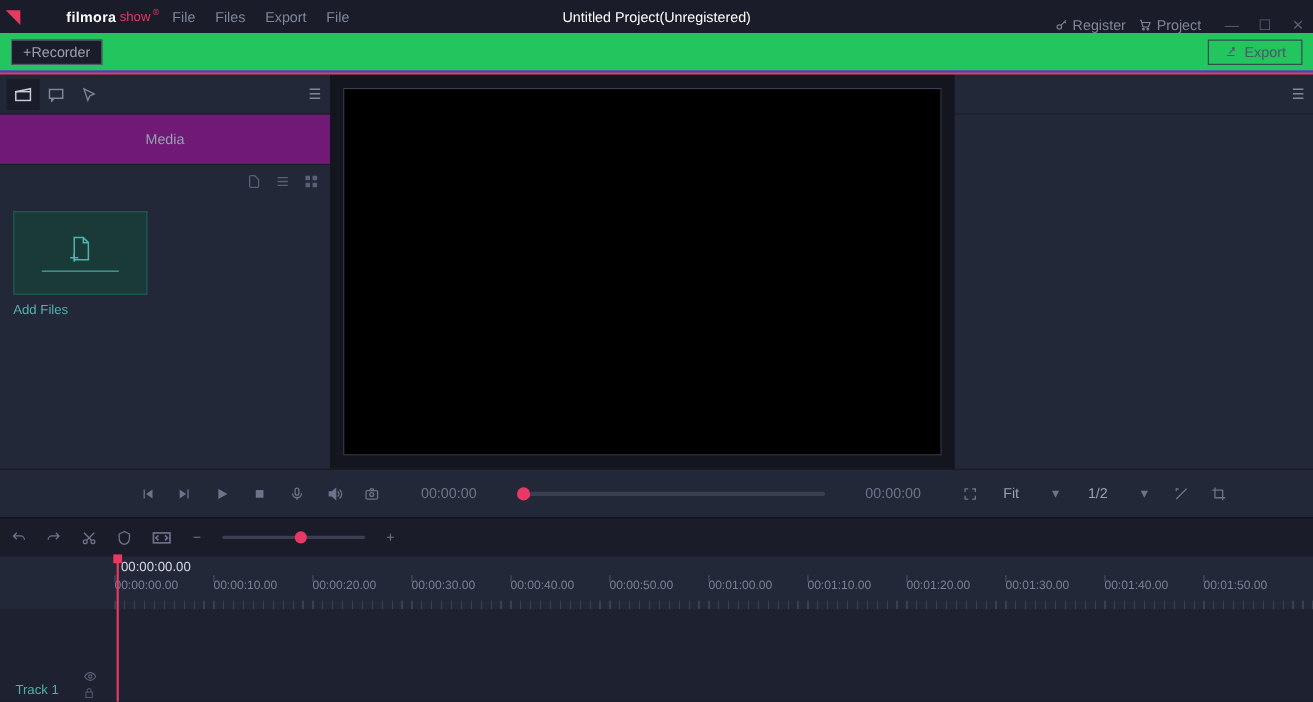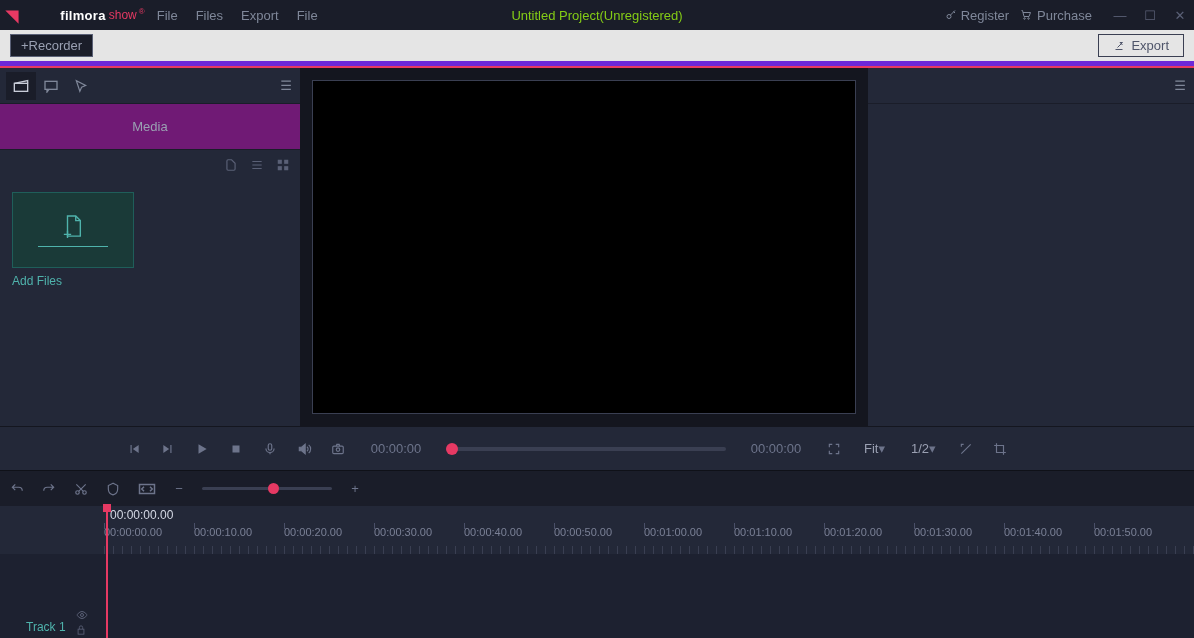--- a/index.html
+++ b/index.html
@@ -7,28 +7,28 @@
   
   
   .titlebar { height: 30px; display: flex; align-items: center; padding: 0 6px; background: #1a1d29; position: relative; }
   .logo { display: flex; align-items: center; gap: 2px; margin-right: 12px; }
   .logo-icon { color: #e63963; font-size: 16px; font-weight: bold; }
   .logo-text { color: #fff; font-weight: 600; font-size: 13px; letter-spacing: 0.3px; padding-left: 40px; }
   .logo-sub { color: #e63963; font-size: 12px; margin-left: 1px; }
   .logo-sup { font-size: 8px; color: #e63963; transform: translateY(-4px); }
   .menu { display: flex; gap: 18px; text-align: right; }
   .menu span { color: #7f8799; cursor: pointer; }
-  .title-center { position: absolute; left: 0; right: 0; text-align: center; pointer-events: none; color: #84cc16; font-size: 13px; }
-  .title-right { position: absolute; right: 6px; top: 0; height: 30px; display: flex; align-items: center; gap: 10px; }
+  .title-center { position: absolute; left: 0; right: 0; text-align: center; pointer-events: none; color: #ffffff; font-size: 13px; }
+  .title-right { position: absolute; right: 6px; top: 0; height: 30px; display: flex; align-items: flex-end; gap: 10px; }
   .title-right .link { color: #7f8799; display: flex; align-items: center; gap: 4px; cursor: pointer; }
   .win-btns { display: flex; gap: 14px; margin-left: 10px; color: #5a6076; }
   .win-btn { width: 16px; text-align: center; cursor: pointer; }
 
   
-  .toolbar2 { height: 36px; display: flex; align-items: center; padding: 0 10px; background: #e5e5e5; border-bottom: 5px solid #6d28d9; }
+  .toolbar2 { height: 36px; display: flex; align-items: center; padding: 0 10px; background: #22c55e; border-bottom: 2px solid #6d28d9; }
   .recorder-btn { border: 1px solid #5a6076; color: #9aa0b2; padding: 3px 10px; cursor: pointer; background: #1a1d29; font-size: 13px; }
   .export-btn { margin-left: auto; border: 1px solid #3a3f52; color: #4f556a; padding: 3px 14px; cursor: pointer; display: flex; align-items: center; gap: 6px; font-size: 13px; }
 
   
   .red-sep { height: 2px; background: linear-gradient(to right, #e63963, #e63963); }
 
   
   .main { display: flex; height: 358px; background: #232838; }
   
   
@@ -59,43 +59,43 @@
   .preview { width: 100%; height: 100%; background: #000; border: 1px solid #3a3f52; }
 
   
   .right { width: 326px; background: #232838; display: flex; flex-direction: column; }
   .right-tabs { height: 36px; display: flex; align-items: center; justify-content: flex-end; padding: 0 8px; border-bottom: 1px solid #1a1d29; color: #7f8799; }
   .right-body { flex: 1; display: flex; align-items: center; justify-content: center; color: #8a90a3; font-size: 13px; }
 
   
   .playbar { height: 44px; background: #232838; border-top: 1px solid #14161f; display: flex; align-items: center; padding: 0 0 0 118px; gap: 2px; }
   .pb-btn { width: 32px; height: 32px; display: flex; align-items: center; justify-content: center; color: #6d748b; cursor: pointer; }
-  .pb-time { color: #6d748b; font-size: 13px; margin: 0 8px; min-width: 64px; text-align: center;}
+  .pb-time { color: #6d748b; font-size: 13px; margin: 0 20px; min-width: 64px; text-align: center;}
   .pb-track { flex: 1; height: 4px; background: #3a3f52; border-radius: 2px; position: relative; margin: 0 8px; max-width: 280px; }
   .pb-dot { position: absolute; left: 0; top: -4px; width: 12px; height: 12px; border-radius: 50%; background: #e63963; }
-  .pb-select { display: flex; align-items: center; color: #9aa0b2; margin: 0 12px; cursor: pointer; }
+  .pb-select { display: flex; align-items: center; gap: 30px; color: #9aa0b2; margin: 0 12px; cursor: pointer; }
   .pb-select .chev { color: #6d748b; }
 
   
   .zoombar { height: 36px; background: #1a1d29; display: flex; align-items: center; padding: 0 10px; gap: 14px; border-top: 1px solid #0f1118; }
   .zb-btn { color: #6d748b; cursor: pointer; width: 18px; text-align: center; }
   .zb-track { width: 130px; height: 3px; background: #3a3f52; border-radius: 2px; position: relative; }
   .zb-dot { position: absolute; left: 66px; top: -4px; width: 11px; height: 11px; border-radius: 50%; background: #e63963; }
 
   
   .timeline { height: 132px; background: #232838; position: relative; }
   .tl-playhead-time { position: absolute; left: 110px; top: 2px; color: #d4d8e4; font-size: 12px; }
   .tl-playhead { position: absolute; left: 106px; top: 0; bottom: 0; width: 2px; background: #e63963; z-index: 5;}
   .tl-playhead::before { content:""; position:absolute; top:-2px; left:-3px; width:8px; height:8px; background:#e63963; }
   .tl-ticks { position: absolute; left: 104px; right: 0; top: 20px; height: 20px; display: flex; }
   .tl-tick { position: relative; width: 90px; text-align: left; color: #7a8096; font-size: 11px; }
   .tl-tick::before { content:""; position:absolute; left:0; top:-3px; width:1px; height:6px; background:#4a5068; }
   .tl-minor { position:absolute; left:104px; right:0; top:40px; height:8px; background: repeating-linear-gradient(to right, #3a3f52 0 1px, transparent 1px 9px); }
   .tl-body { position: absolute; left: 0; right: 0; top: 48px; bottom: 0; background: #1d2130; }
-  .tl-track-label { position: absolute; left: 26px; bottom: 4px; color: #4fb3ac; font-size: 12px; }
+  .tl-track-label { position: absolute; left: 14px; bottom: 4px; color: #4fb3ac; font-size: 12px; }
   .tl-track-icons { position: absolute; left: 76px; bottom: 2px; display:flex; flex-direction:column; gap:4px; color:#5a6076; }
   
   svg { display: block; }
 </style>
 </head>
 <body>
 
 <div class="titlebar">
   <div class="logo">
     <span class="logo-icon">◥</span>
@@ -117,21 +117,21 @@
           <path d="M11 12l9-9M17 5l3 3"></path>
         </svg>
       <span>Register</span>
     </div>
     <div class="link">
       <svg width="14" height="12" viewBox="0 0 24 24" fill="none" stroke="#7f8799" stroke-width="2">
           <path d="M3 3h2l3 12h10l3-8H6"></path>
           <circle cx="9" cy="19" r="1.5"></circle>
           <circle cx="17" cy="19" r="1.5"></circle>
         </svg>
-      <span>Purchase</span>
+      <span>Project</span>
     </div>
     <div class="win-btns">
       <span class="win-btn">—</span>
       <span class="win-btn">☐</span>
       <span class="win-btn">✕</span>
     </div>
   </div>
 </div>
 
 <div class="toolbar2">

